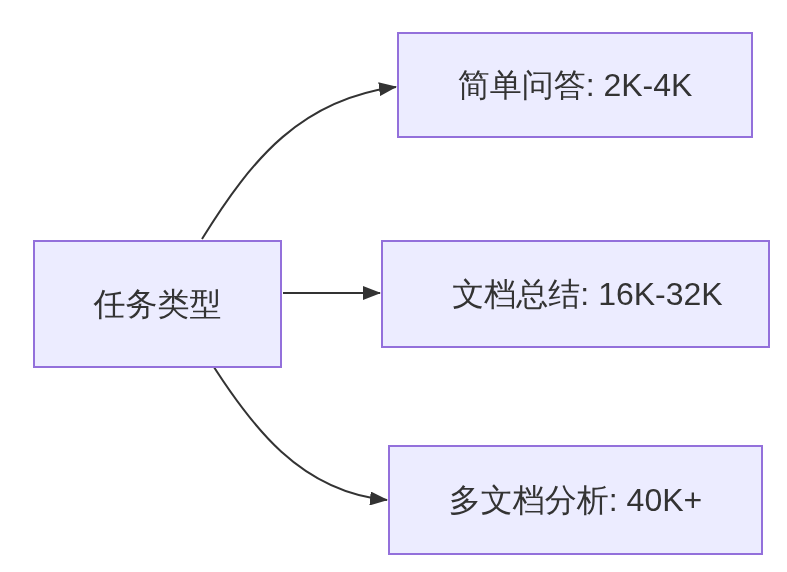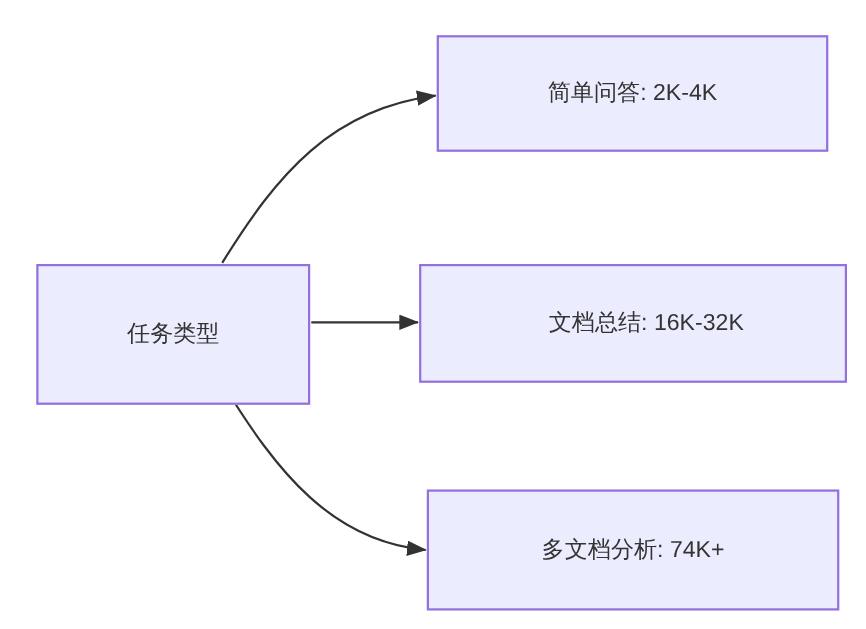--- a/index.html
+++ b/index.html
@@ -38,21 +38,21 @@
   }
   .node {
     position: absolute;
     box-sizing: border-box;
     background: var(--node-fill);
     border: 2px solid var(--node-border);
     color: var(--text-color);
     display: flex;
     align-items: center;
     justify-content: center;
-    font-size: 21px;
+    font-size: 32px;
     line-height: 1.2;
     white-space: nowrap;
     text-align: center;
   }
   .node-root { left: 33px;  top: 240px; width: 249px; height: 128px; }
   .node-b1   { left: 397px; top: 32px;  width: 356px; height: 106px; }
   .node-b2   { left: 381px; top: 240px; width: 389px; height: 108px; padding-left: 24px; }
   .node-b3   { left: 388px; top: 445px; width: 375px; height: 110px; }
 </style>
 </head>
@@ -77,16 +77,16 @@
 
   <div class="node node-b1">
     <span>简单问答: 2K-4K</span>
   </div>
 
   <div class="node node-b2">
     <span>文档总结: 16K-32K</span>
   </div>
 
   <div class="node node-b3">
-    <span>多文档分析: 74K+</span>
+    <span>多文档分析: 40K+</span>
   </div>
 
 </div>
 
 </body></html>

